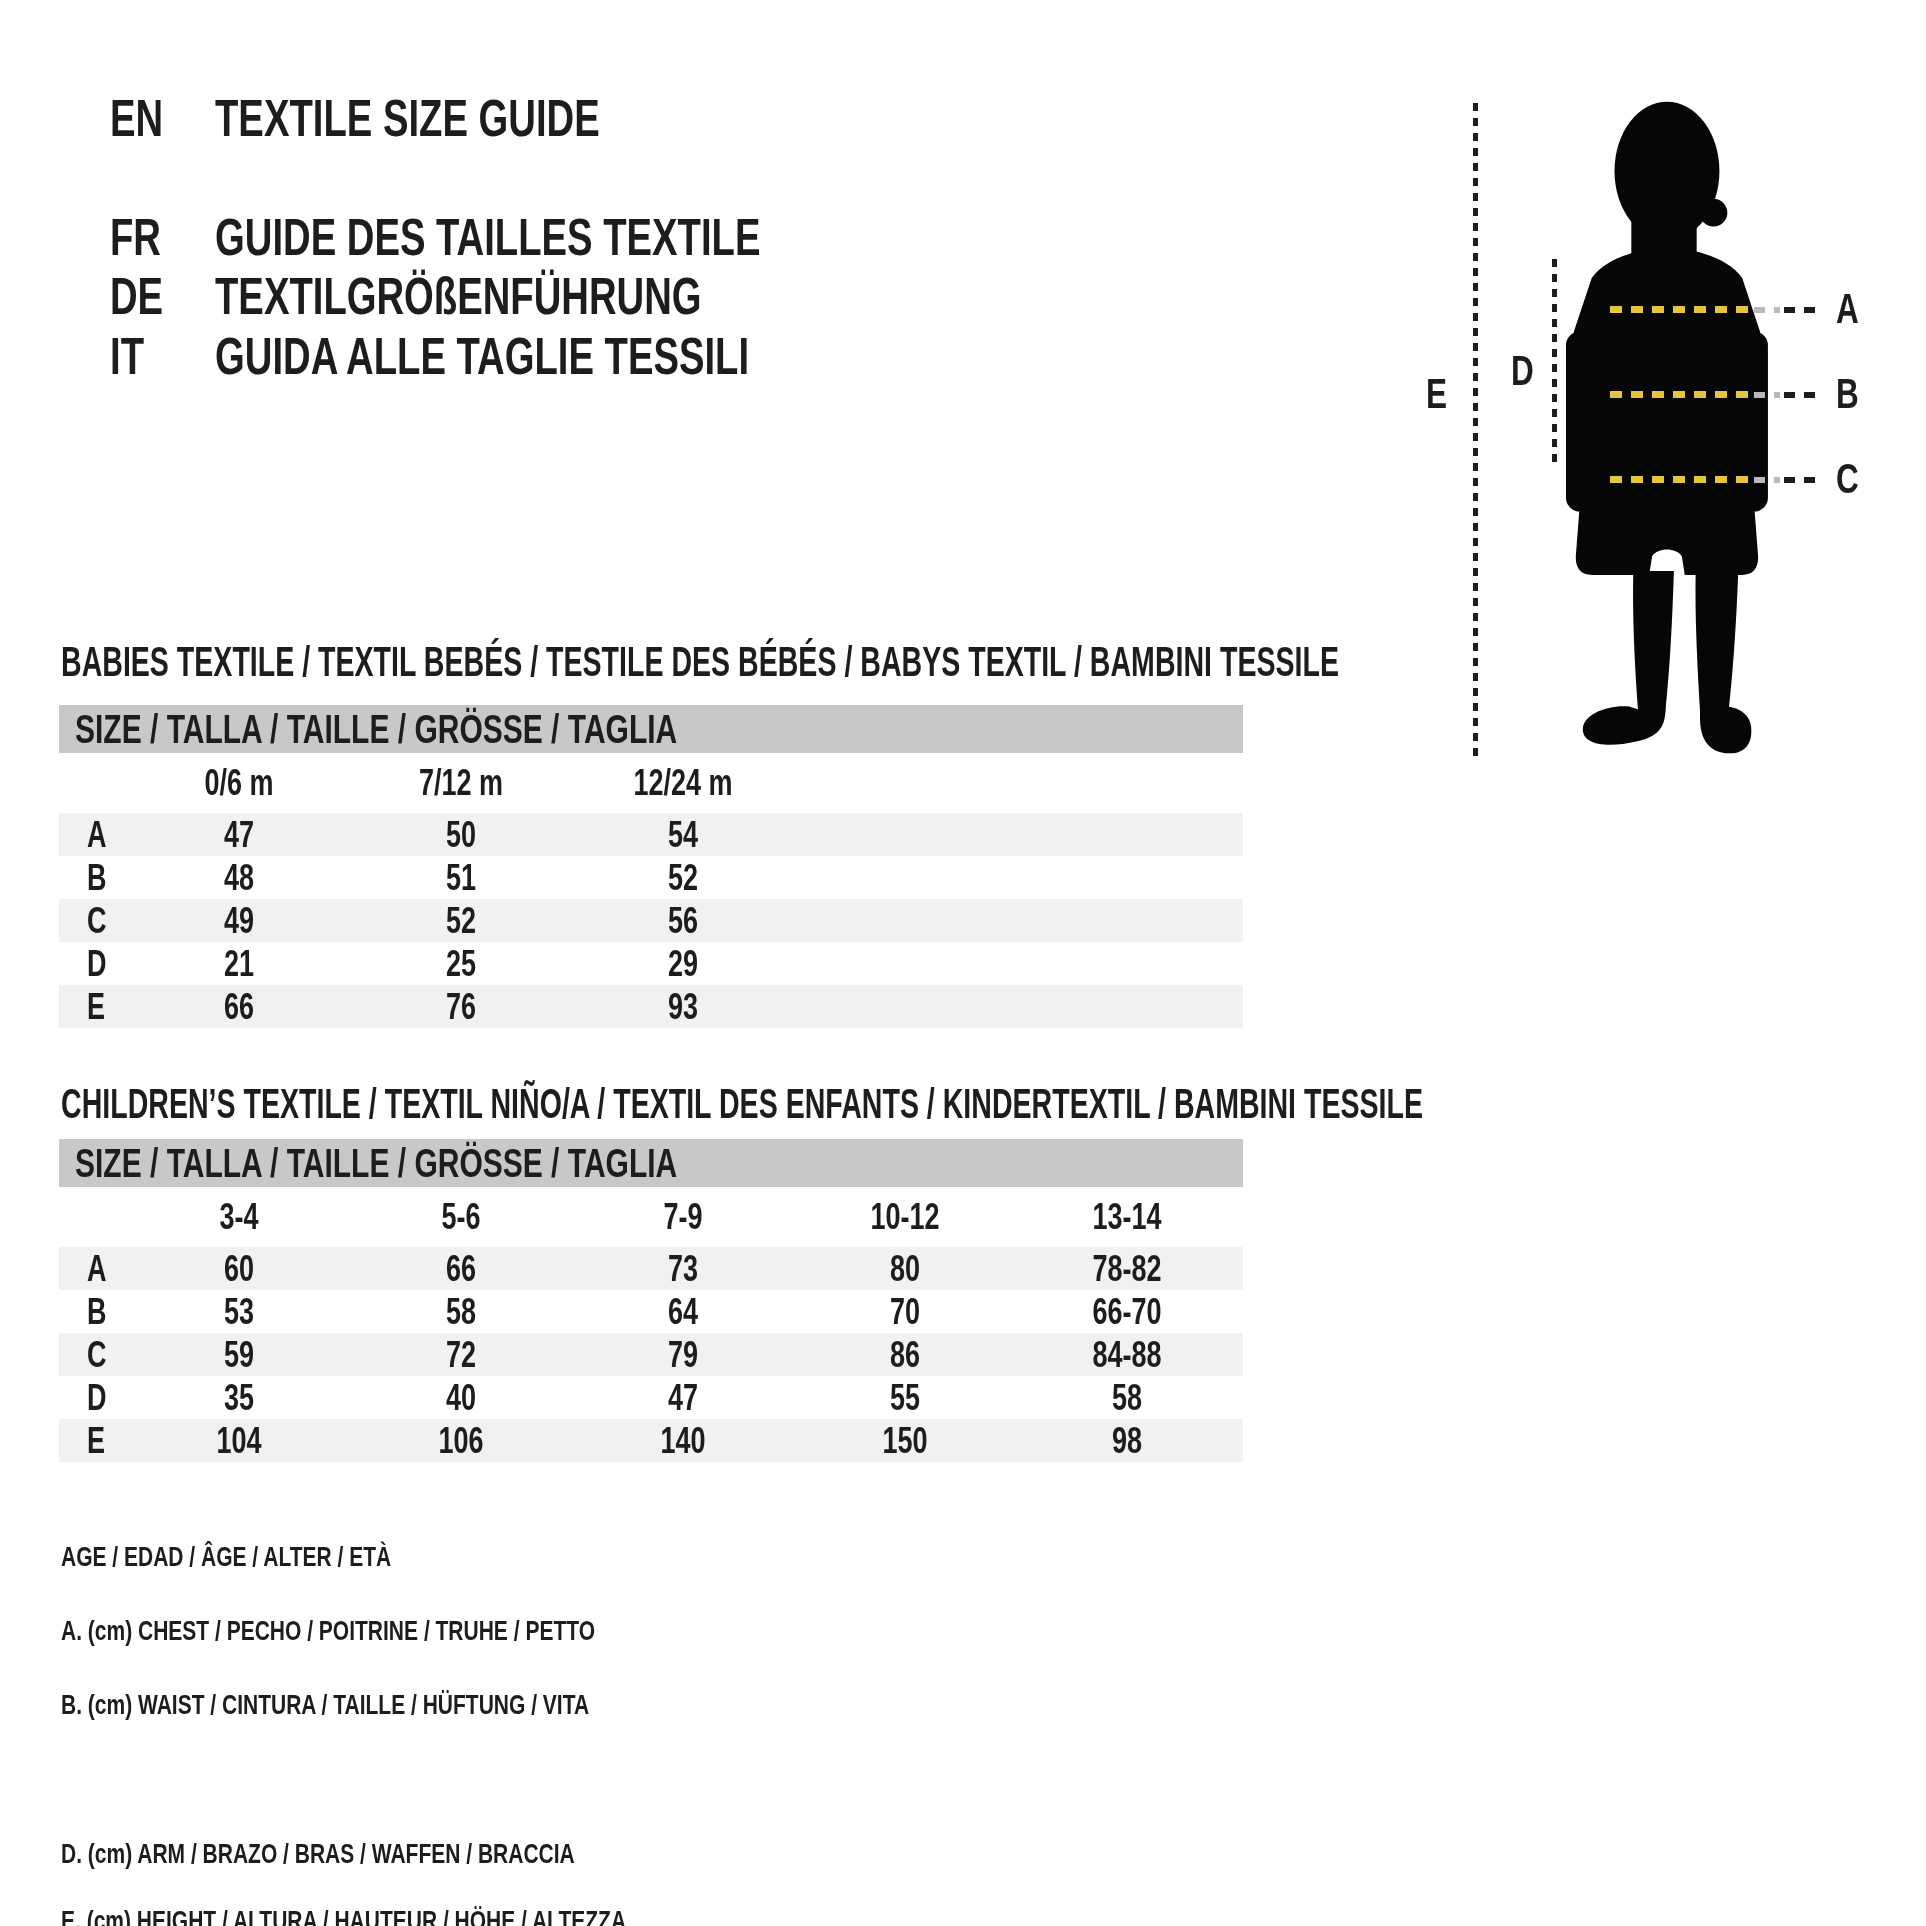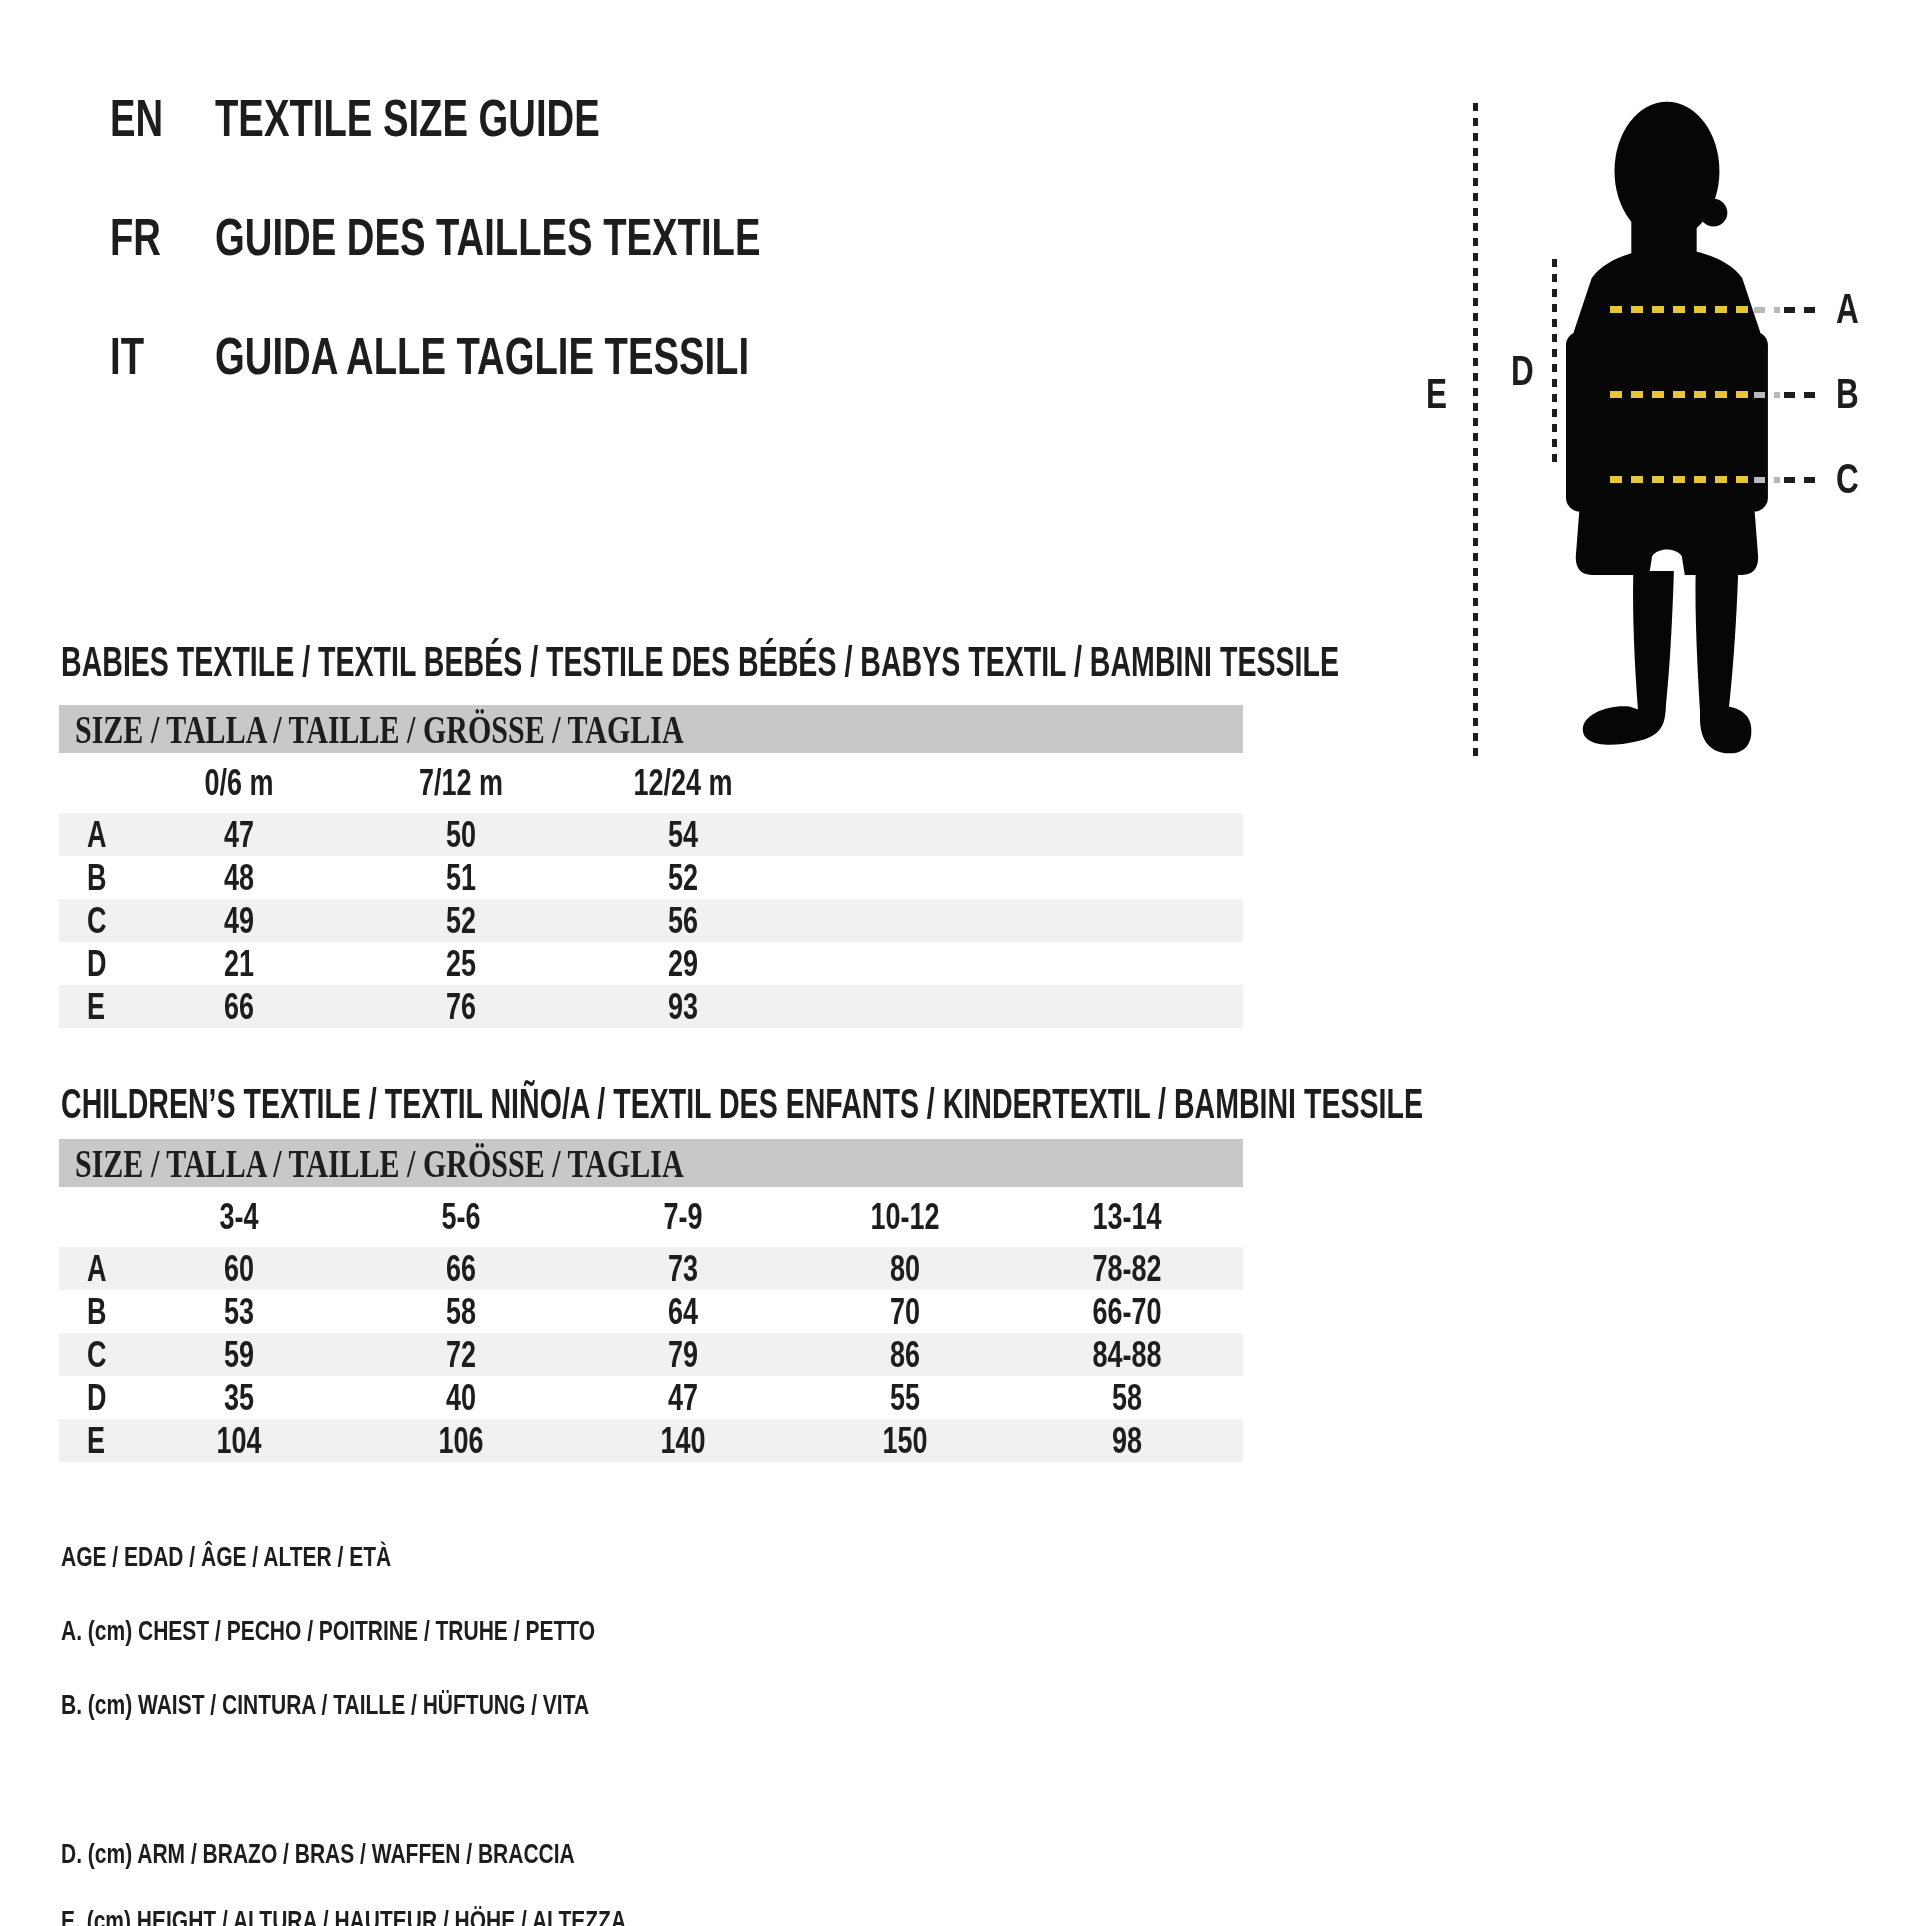--- a/index.html
+++ b/index.html
@@ -17,21 +17,21 @@
   .cond{display:inline-block;transform:scaleX(0.75);transform-origin:0 50%;white-space:nowrap;}
   .cond.cc{transform-origin:50% 50%;}
   .cond.tight{transform:scaleX(0.68);}
   
   .lang-row{position:absolute;left:64px;font-size:51px;line-height:51px;}
   .lang-code{display:inline-block;width:105px;vertical-align:top;margin-left:46px;}
   
   .section-heading{position:absolute;left:61px;font-size:42px;line-height:44px;}
   
   .sizetable{position:absolute;left:59px;width:1184px;}
-  .size-bar{height:48px;background:var(--bar);display:flex;align-items:center;padding-left:16px;box-sizing:border-box;font-size:40px;font-family:Liberation Serif, serif;}
+  .size-bar{height:48px;background:var(--bar);display:flex;align-items:center;padding-left:16px;box-sizing:border-box;font-size:40px;}
   .trow{display:flex;align-items:center;height:43px;font-size:36px;}
   .trow.header{height:60px;}
   .trow.striped{background:var(--stripe);}
   .tlabel{width:69px;box-sizing:border-box;padding-left:28px;flex:none;}
   .tcell{width:222px;flex:none;text-align:center;}
   
   .legend-row{position:absolute;left:61px;font-size:28px;line-height:44px;}
   
   .vdash{position:absolute;width:5px;background:repeating-linear-gradient(180deg,var(--ink) 0 8px,transparent 8px 15px);}
   .hdash-y{position:absolute;height:7px;z-index:3;background:repeating-linear-gradient(90deg,var(--yellow) 0 12px,transparent 12px 21px);}
@@ -40,20 +40,21 @@
   .mlabel{position:absolute;font-size:42px;line-height:42px;z-index:4;}
   #silhouette{position:absolute;left:1544px;top:84px;z-index:1;}
 </style>
 </head>
 <body>
 
 <div id="canvas">
 
   <div class="lang-row" style="top:93px"><span class="lang-code"><span class="cond">EN</span></span><span class="cond">TEXTILE SIZE GUIDE</span></div>
   <div class="lang-row" style="top:212px"><span class="lang-code"><span class="cond">FR</span></span><span class="cond">GUIDE DES TAILLES TEXTILE</span></div>
+  <div class="lang-row" style="top:271px"><span class="lang-code"><span class="cond">DE</span></span><span class="cond">TEXTILGRÖßENFÜHRUNG</span></div>
   <div class="lang-row" style="top:331px"><span class="lang-code"><span class="cond">IT</span></span><span class="cond">GUIDA ALLE TAGLIE TESSILI</span></div>
 
   <div class="vdash" style="left:1473px;top:103px;height:660px"></div>
   <div class="vdash" style="left:1552px;top:259px;height:210px"></div>
   <div class="mlabel" style="left:1426px;top:373px"><span class="cond">E</span></div>
   <div class="mlabel" style="left:1511px;top:350px"><span class="cond">D</span></div>
 
   <svg id="silhouette" width="238" height="683" viewBox="0 0 240 690">
     <g fill="#060606">
       <ellipse cx="124" cy="88" rx="53" ry="70"></ellipse>

